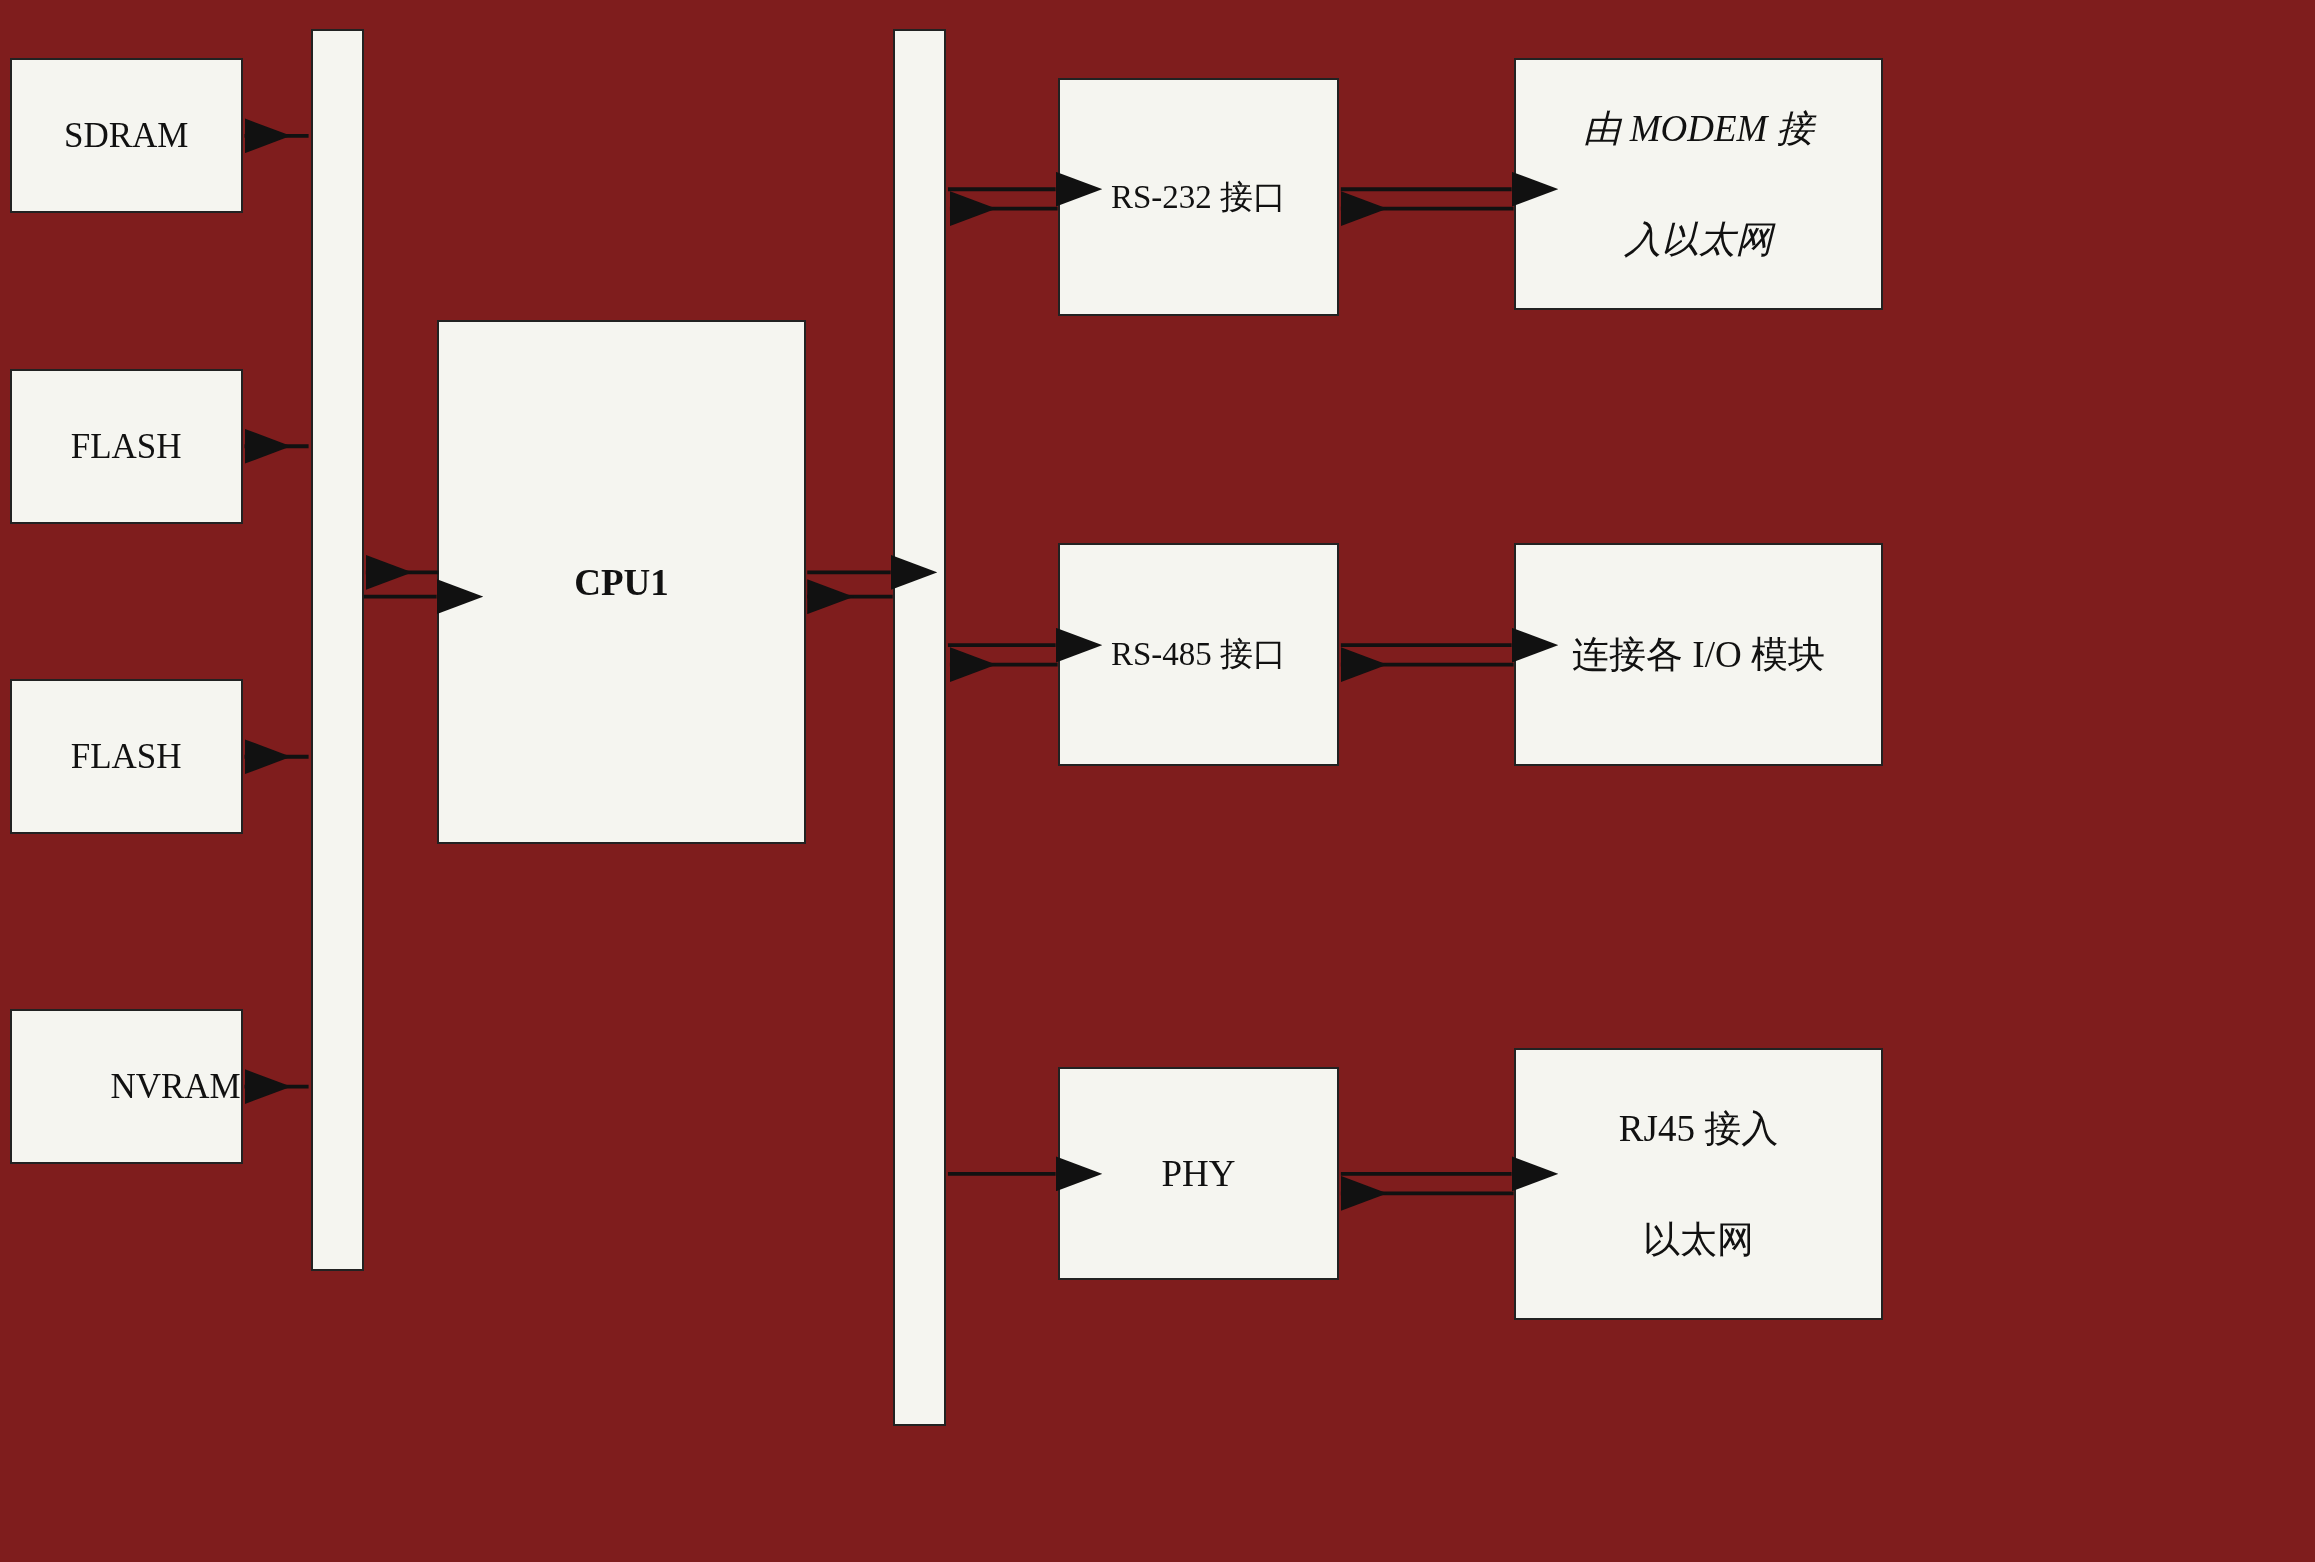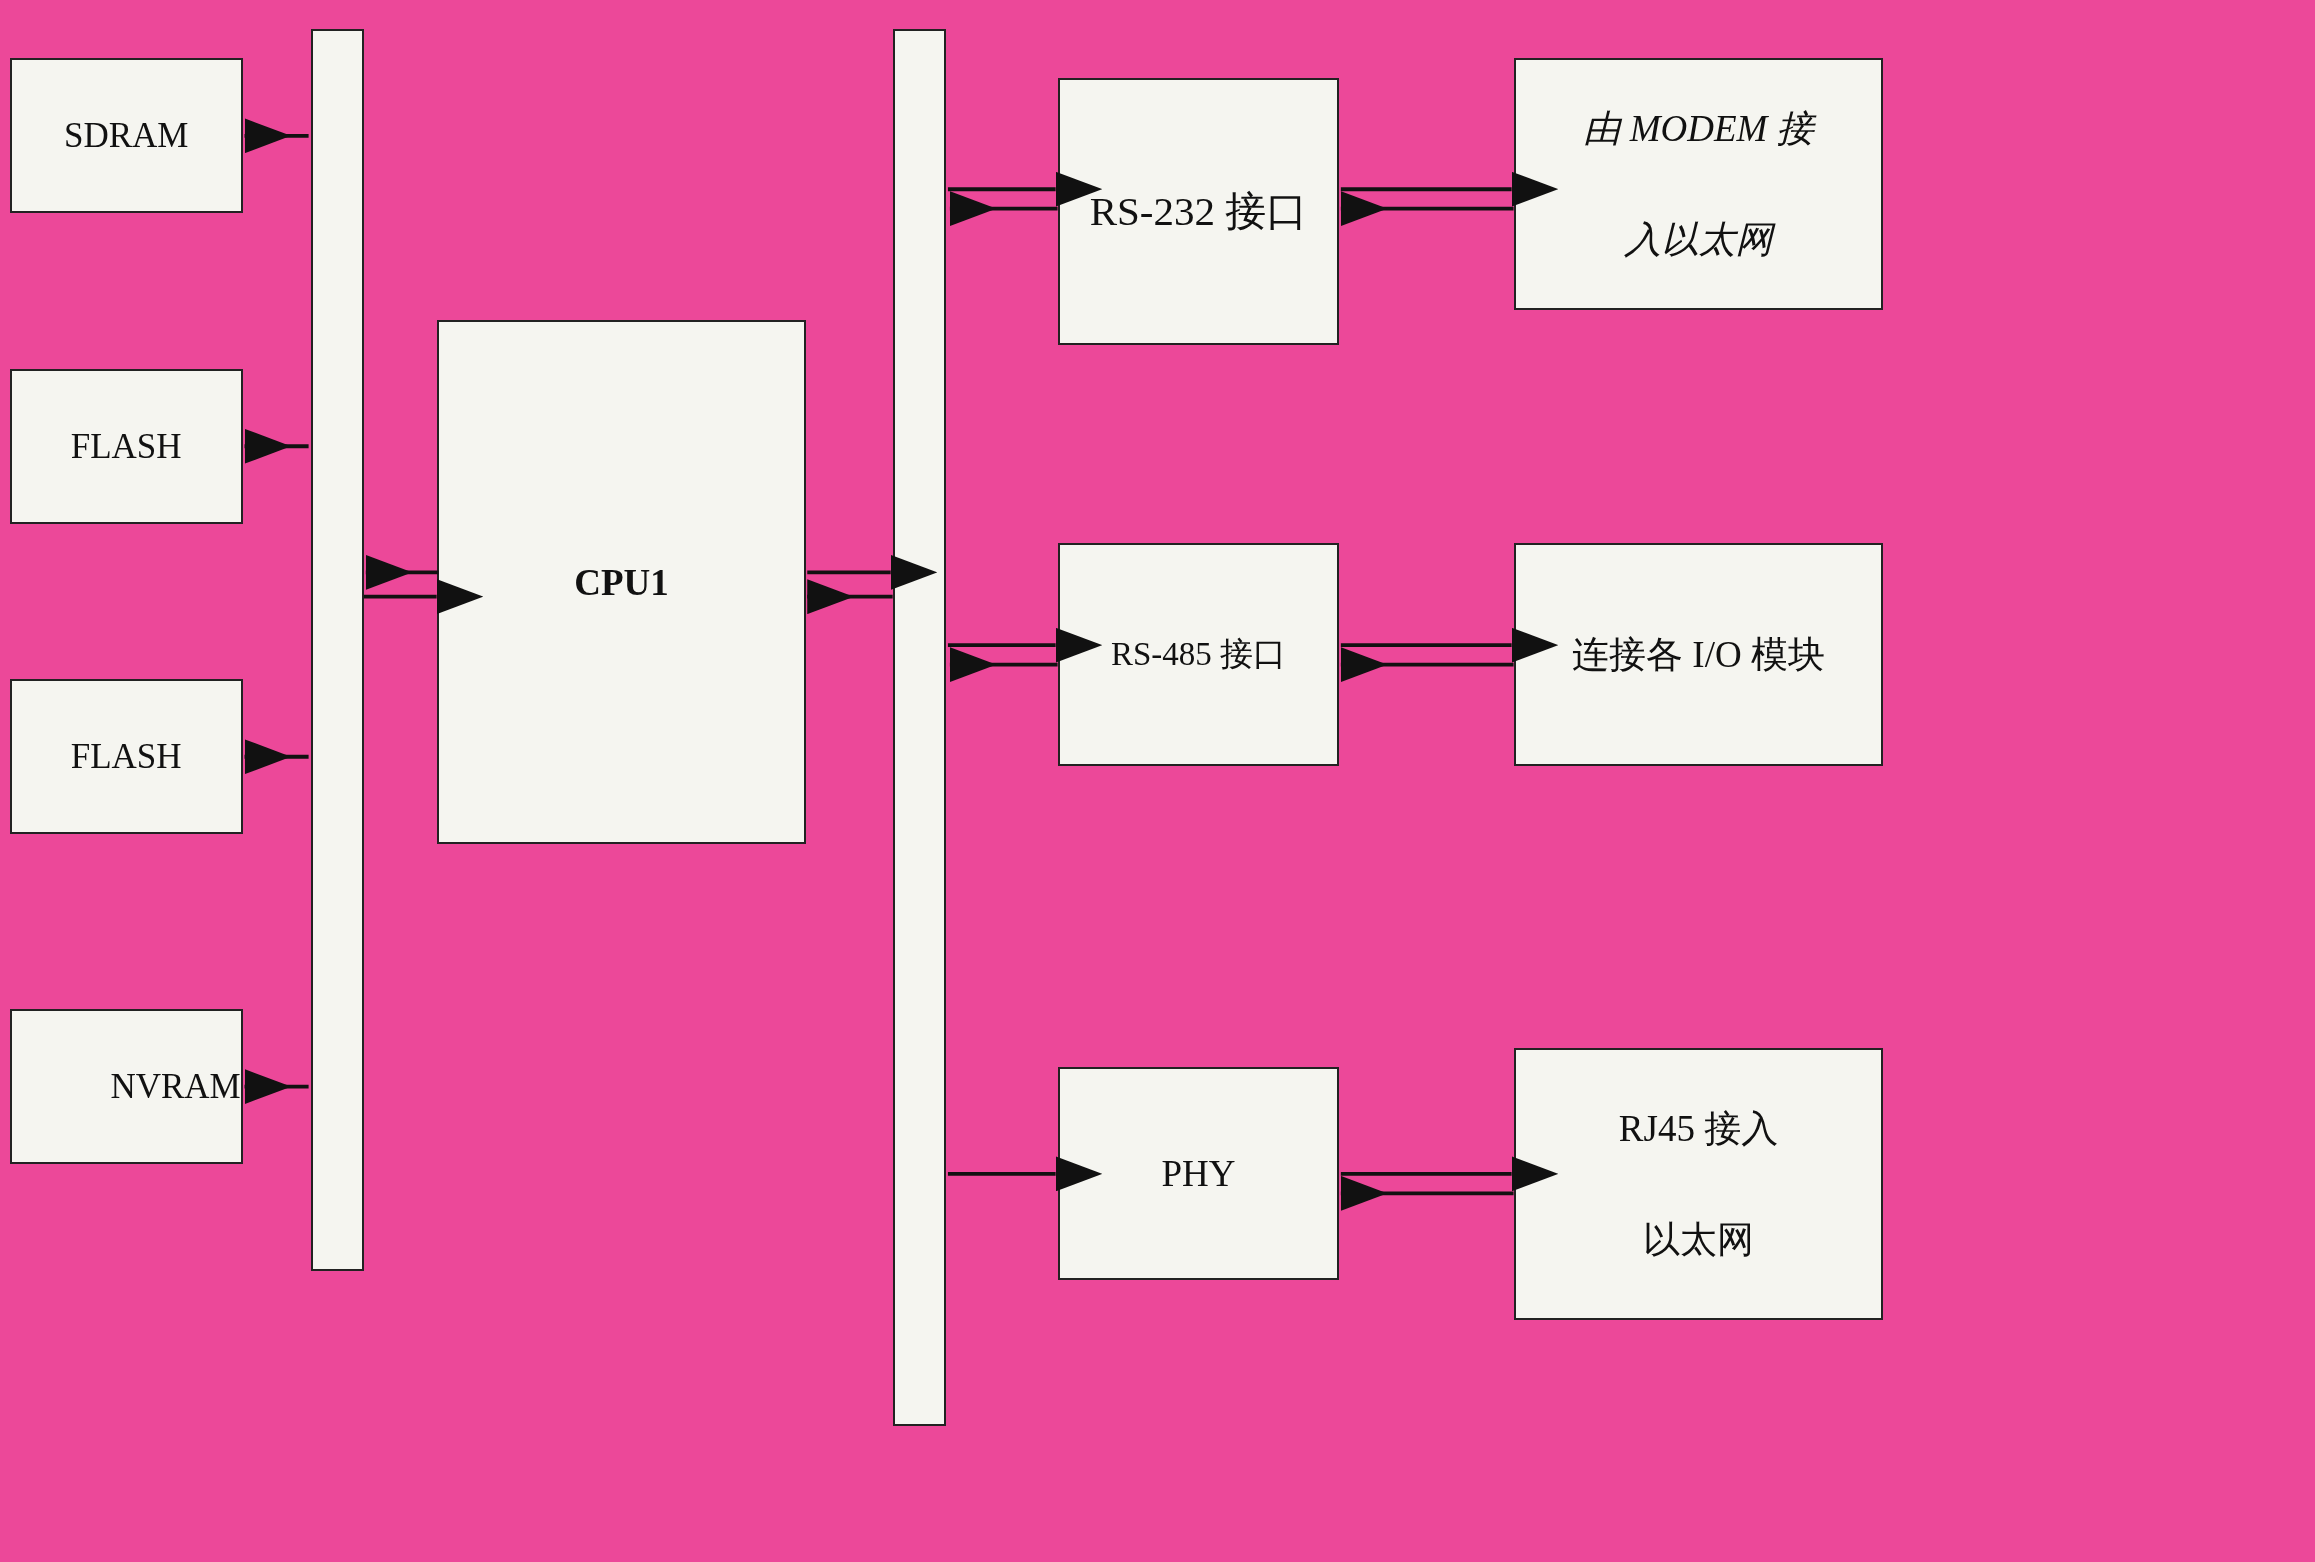--- a/index.html
+++ b/index.html
@@ -10,21 +10,21 @@
       height: 1562px;
       overflow: hidden;
       position: relative;
     }
 
     .diagram {
       position: absolute;
       top: 0; left: 0;
       width: 2315px;
       height: 1562px;
-      background: #ec4899;
+      background: #7f1d1d;
     }
 
     
     .box {
       position: absolute;
       border: 2.9px solid #222;
       background: #f5f5f0;
       display: flex;
       align-items: center;
       justify-content: center;
@@ -66,21 +66,21 @@
       position: absolute;
       left: 893px;
       top: 29px;
       width: 53px;
       height: 1397px;
       border: 2.9px solid #222;
       background: #f5f5f0;
     }
 
     
-    #rs232 { left: 1058px; top: 78px; width: 281px; height: 267px; font-size: 41px; }
+    #rs232 { left: 1058px; top: 78px; width: 281px; height: 238px; font-size: 33px; }
     #rs485 { left: 1058px; top: 543px; width: 281px; height: 223px; font-size: 33px; }
     #phy   { left: 1058px; top: 1067px; width: 281px; height: 213px; font-size: 37px; }
 
     
     #modem { left: 1514px; top: 58px; width: 369px; height: 252px; font-size: 37px; line-height: 1.5; }
     #io    { left: 1514px; top: 543px; width: 369px; height: 223px; font-size: 37px; }
     #rj45  { left: 1514px; top: 1048px; width: 369px; height: 272px; font-size: 37px; line-height: 1.5; }
 
     
     svg.arrows {

